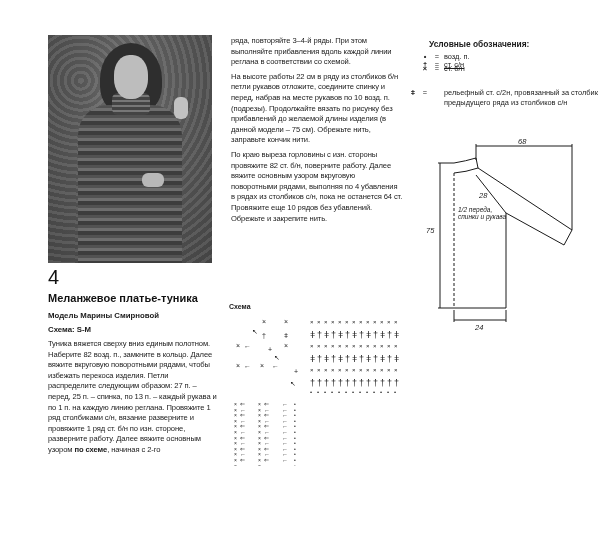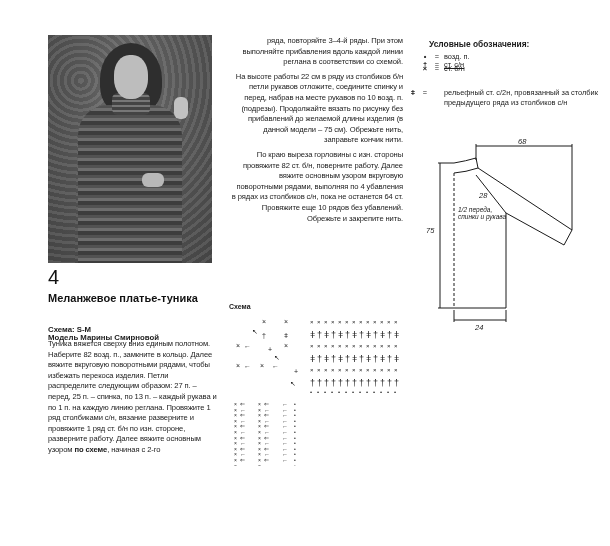--- a/index.html
+++ b/index.html
@@ -43,31 +43,31 @@
   <div class="hair"></div>
   <div class="body"></div>
   <div class="neck"></div>
   <div class="face"></div>
   <div class="hand"></div>
   <div class="hand2"></div>
 </div>
 
 <div class="num">4</div>
 <div class="title">Меланжевое платье-туника</div>
-<div class="sub" style="top:311px;margin-top:22px;">Модель Марины Смирновой</div>
+<div class="sub" style="top:311px;">Модель Марины Смирновой</div>
 <div class="sub" style="top:325px;">Схема: S-M</div>
 
 <div class="col" style="left:48px; top:339px; width:170px;">
   <p class="p">
     <span>Туника вяжется сверху вниз единым полотном. Наберите 82 возд. п., замкните в кольцо. Далее вяжите вкруговую поворотными рядами, чтобы избежать перекоса изделия. Петли распределите следующим образом: 27 п. – перед, 25 п. – спинка, по 13 п. – каждый рукава и по 1 п. на каждую линию реглана. Провяжите 1 ряд столбиками с/н, вязание разверните и провяжите 1 ряд ст. б/н по изн. стороне, разверните работу. Далее вяжите основным узором</span>
     <b>по схеме</b><span>, начиная с 2-го</span>
   </p>
 </div>
 
-<div class="col" style="left:231px; top:36px; width:172px;text-align:right;">
+<div class="col" style="left:231px; top:36px; width:172px;">
   <p class="p">ряда, повторяйте 3–4-й ряды. При этом выполняйте прибавления вдоль каждой линии реглана в соответствии со схемой.</p>
   <p class="p">На высоте работы 22 см в ряду из столбиков б/н петли рукавов отложите, соедините спинку и перед, набрав на месте рукавов по 10 возд. п. (подрезы). Продолжайте вязать по рисунку без прибавлений до желаемой длины изделия (в данной модели – 75 см). Обрежьте нить, заправьте кончик нити.</p>
   <p class="p">По краю выреза горловины с изн. стороны провяжите 82 ст. б/н, поверните работу. Далее вяжите основным узором вкруговую поворотными рядами, выполняя по 4 убавления в рядах из столбиков с/н, пока не останется 64 ст. Провяжите еще 10 рядов без убавлений. Обрежьте и закрепите нить.</p>
 </div>
 
 <div class="schema-label">Схема</div>
 
 <svg style="position:absolute; left:232px; top:316px;" width="175" height="150" viewBox="0 0 175 150">
   <g id="chart-g">
       <text x="78" y="8" font-size="6" fill="#222">×</text>

